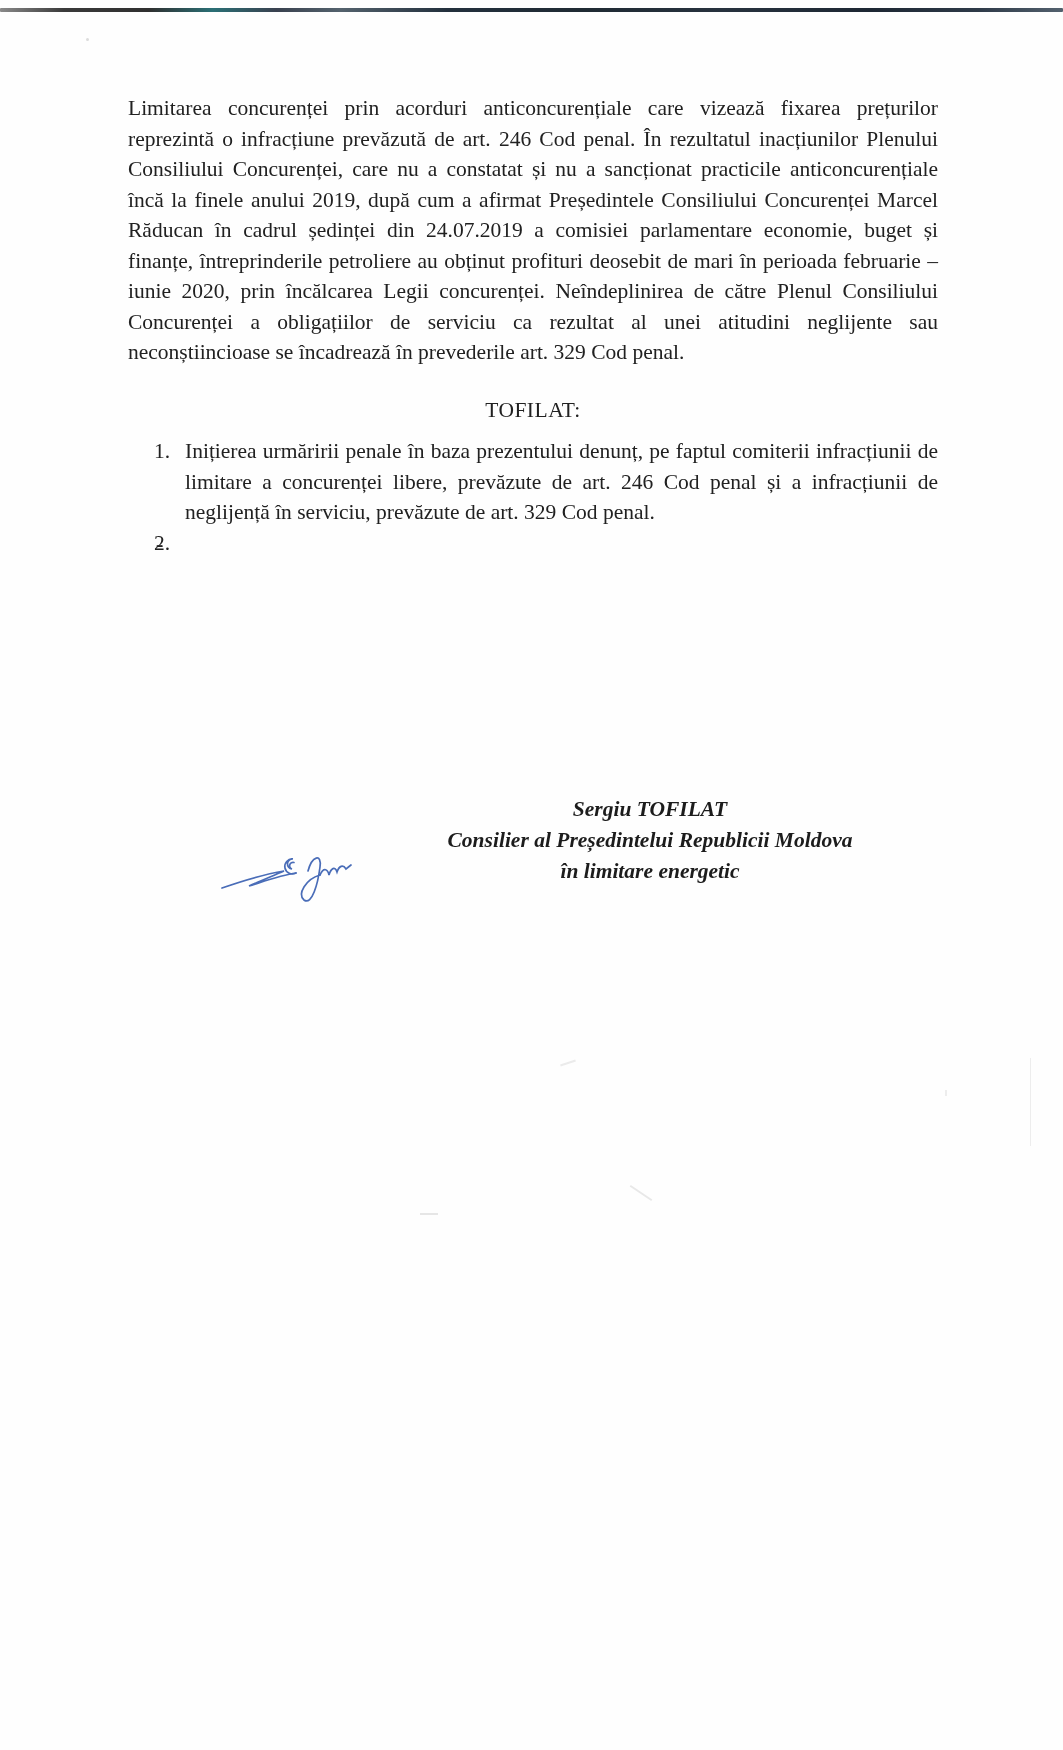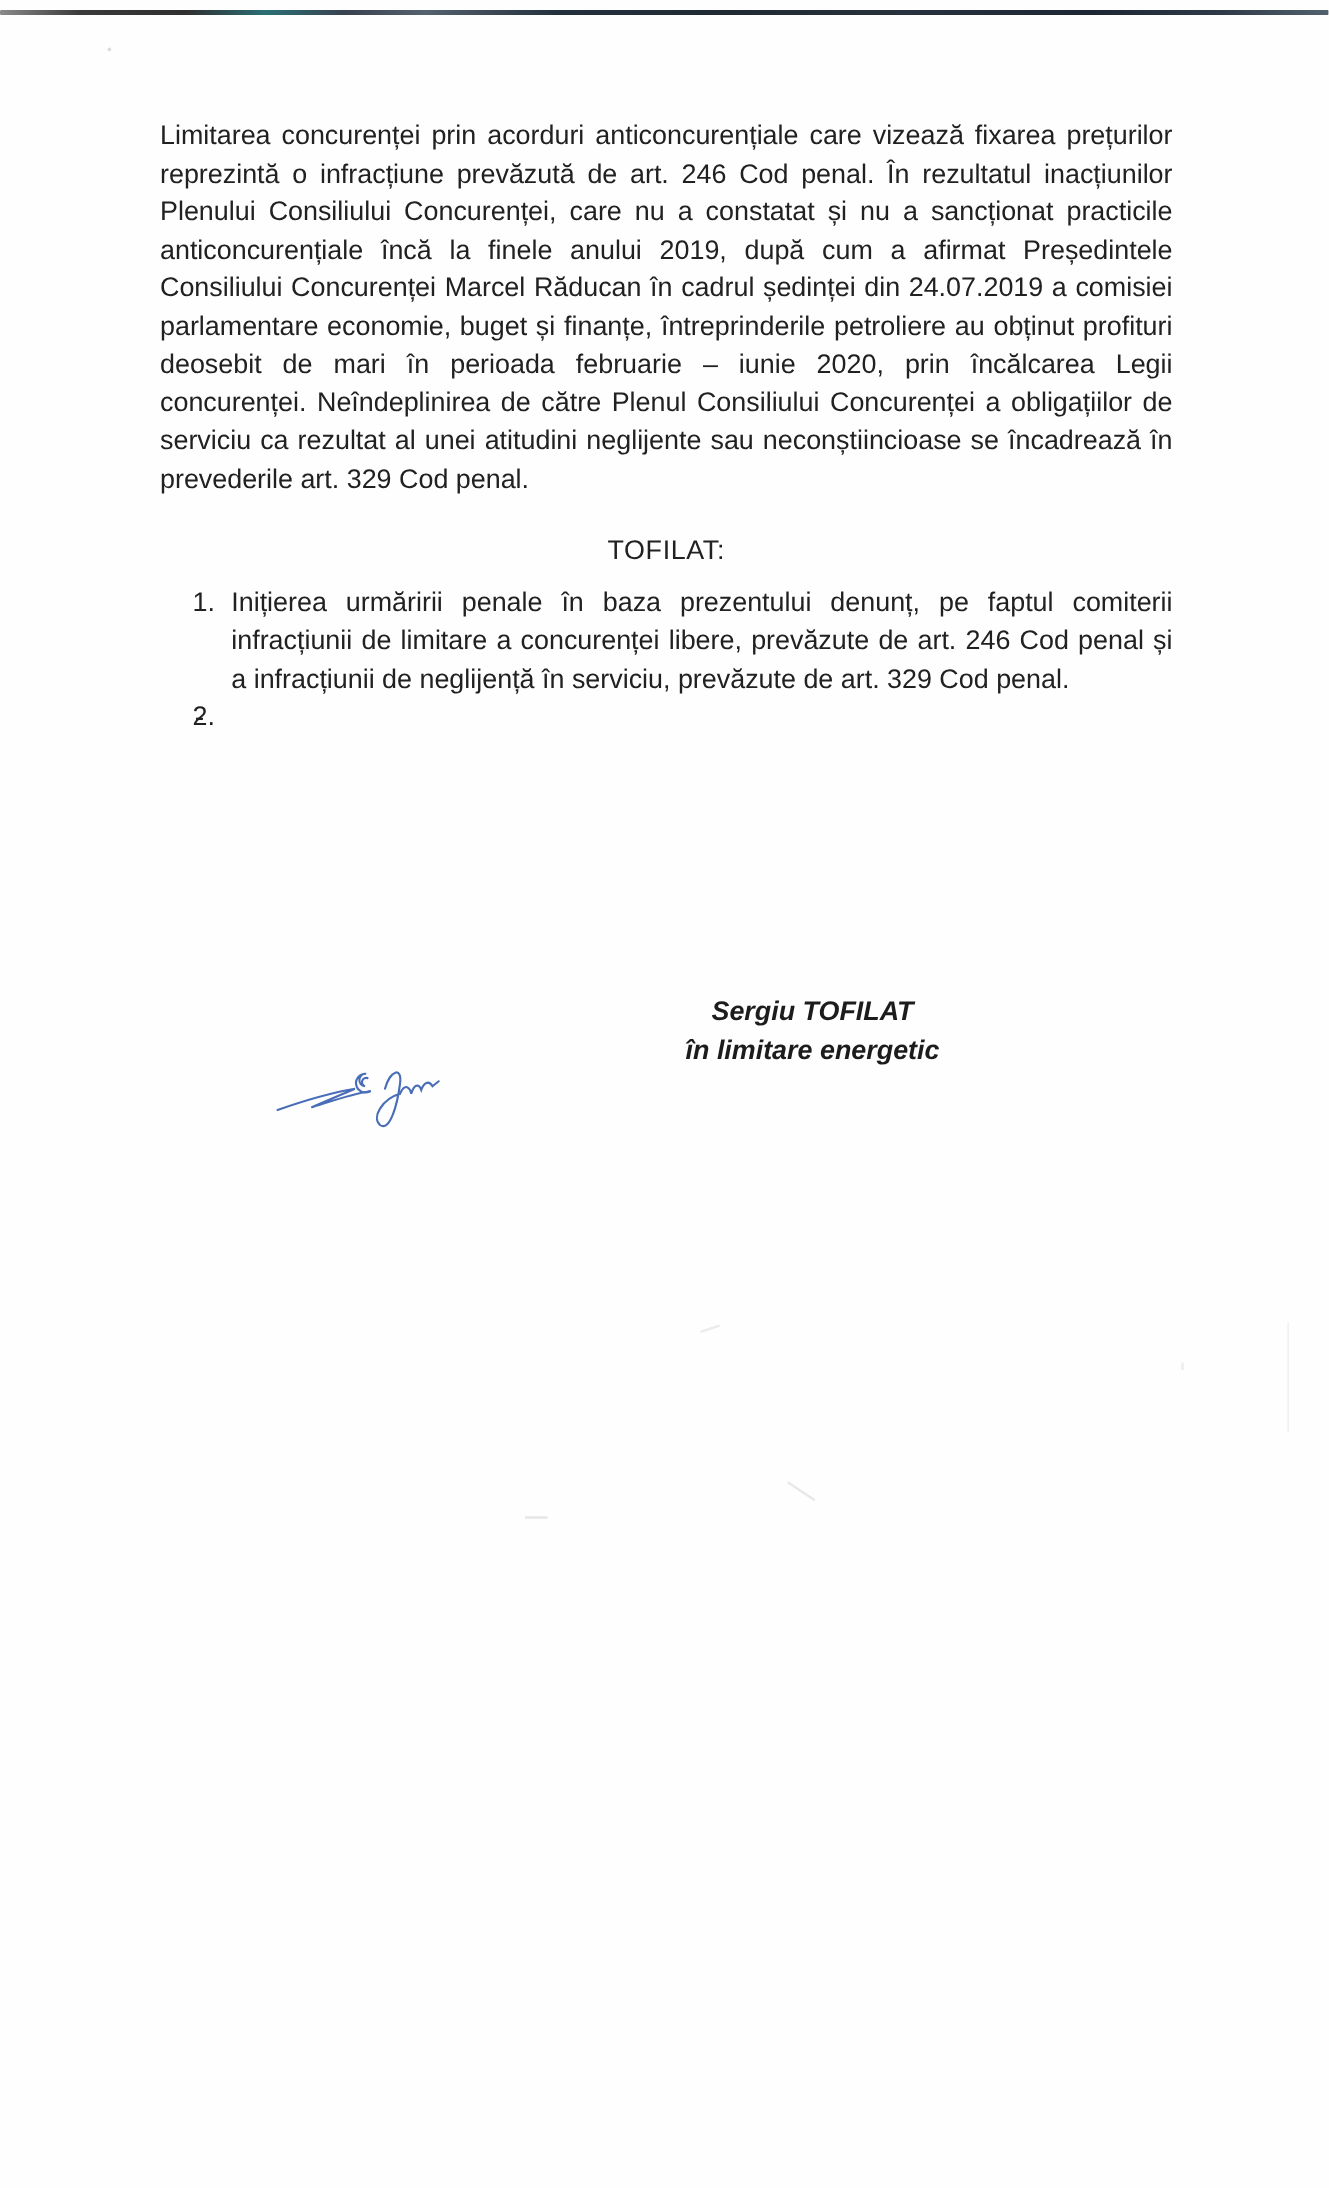--- a/index.html
+++ b/index.html
@@ -6,21 +6,21 @@
     margin: 0;
     padding: 0;
     background: #ffffff;
   }
   .page {
     position: relative;
     width: 1063px;
     height: 1750px;
     background: #fefefe;
     overflow: hidden;
-    font-family: Liberation Sans, sans-serif;
+    font-family: Liberation Serif, serif;
     color: #212121;
   }
   
   .scan-top-line {
     position: absolute;
     top: 8px;
     left: 0;
     width: 1063px;
     height: 4px;
     background: linear-gradient(90deg,
@@ -154,20 +154,21 @@
     <g fill="none" stroke="#4a6db8" stroke-width="1.7" stroke-linecap="round">
       <path d="M4,58 C24,51 48,44 66,41 C52,47 40,52 31,56 C50,50 64,45 78,43"></path>
       <path d="M78,43 a7.5,7.5 0 1,1 -3,-14 a5,5 0 1,0 -1,10 a3.2,3.2 0 1,1 2,-6.5"></path>
       <path d="M90,41 C94,26 104,23 102,37 C100,53 94,76 86,70 C79,64 88,49 102,45"></path>
       <path d="M102,45 C106,36 110,40 111,45 C113,38 117,36 119,42 C121,36 125,34 128,39 L133,35"></path>
     </g>
   </svg>
 
   <div class="sig-block">
     <div>Sergiu TOFILAT</div>
+    <div>Consilier al Președintelui Republicii Moldova</div>
     <div>în limitare energetic</div>
   </div>
 
   <div class="scan-artifact art-1"></div>
   <div class="scan-artifact art-2"></div>
   <div class="scan-artifact art-3"></div>
   <div class="scan-artifact art-4"></div>
   <div class="scan-artifact art-5"></div>
   <div class="scan-artifact art-6"></div>
 

